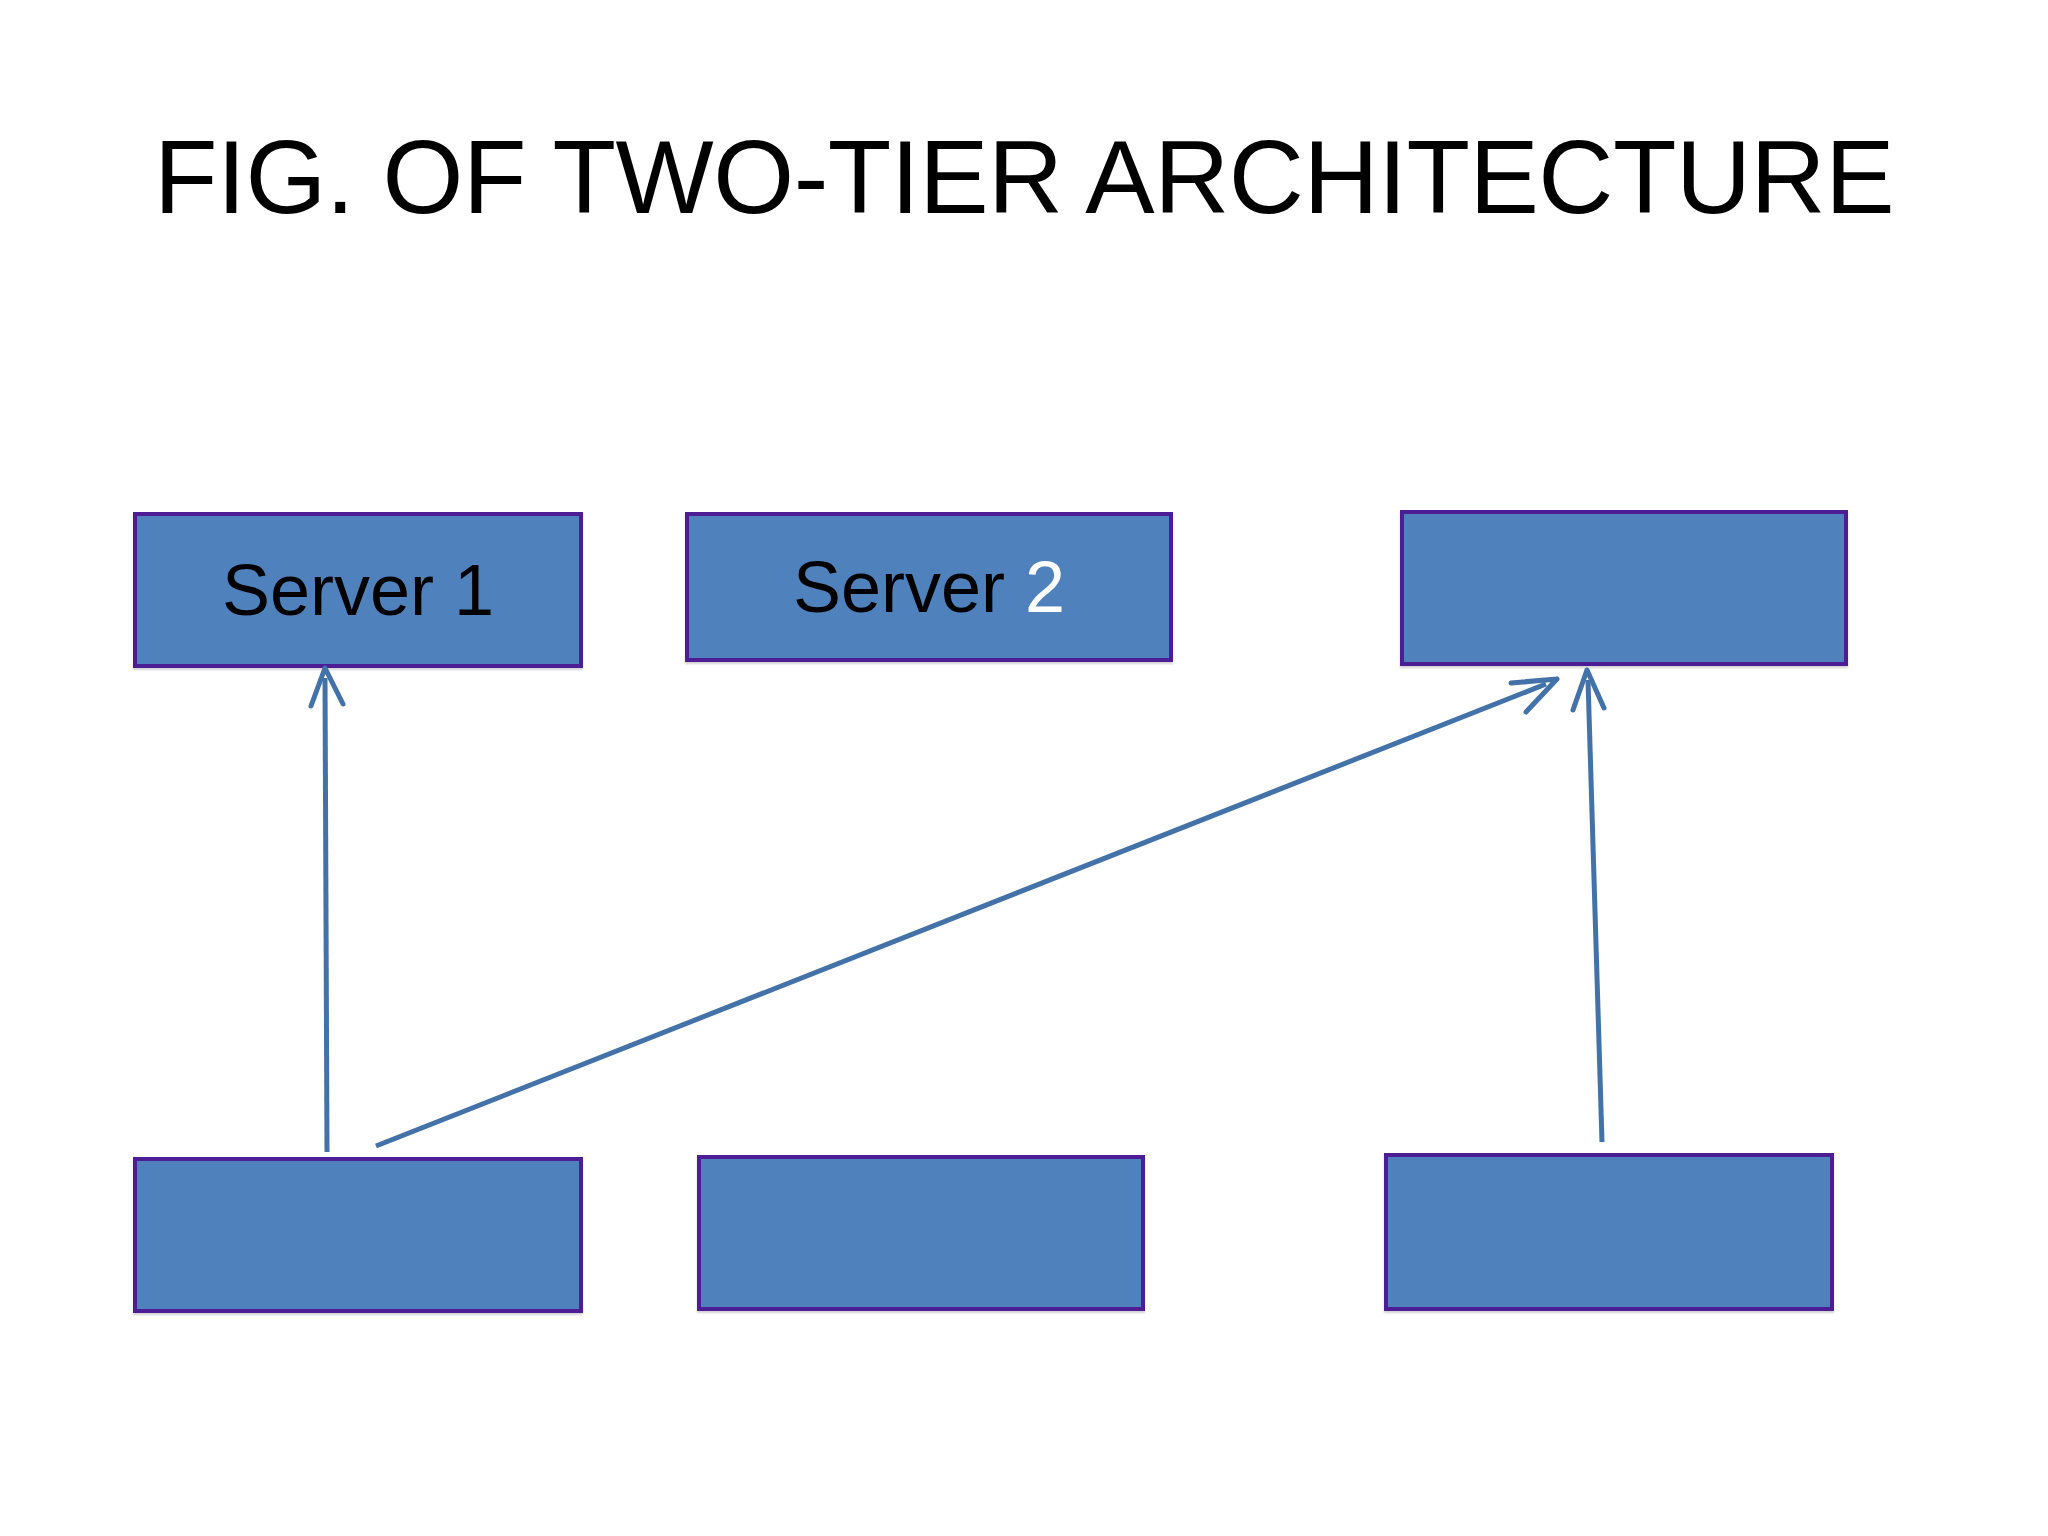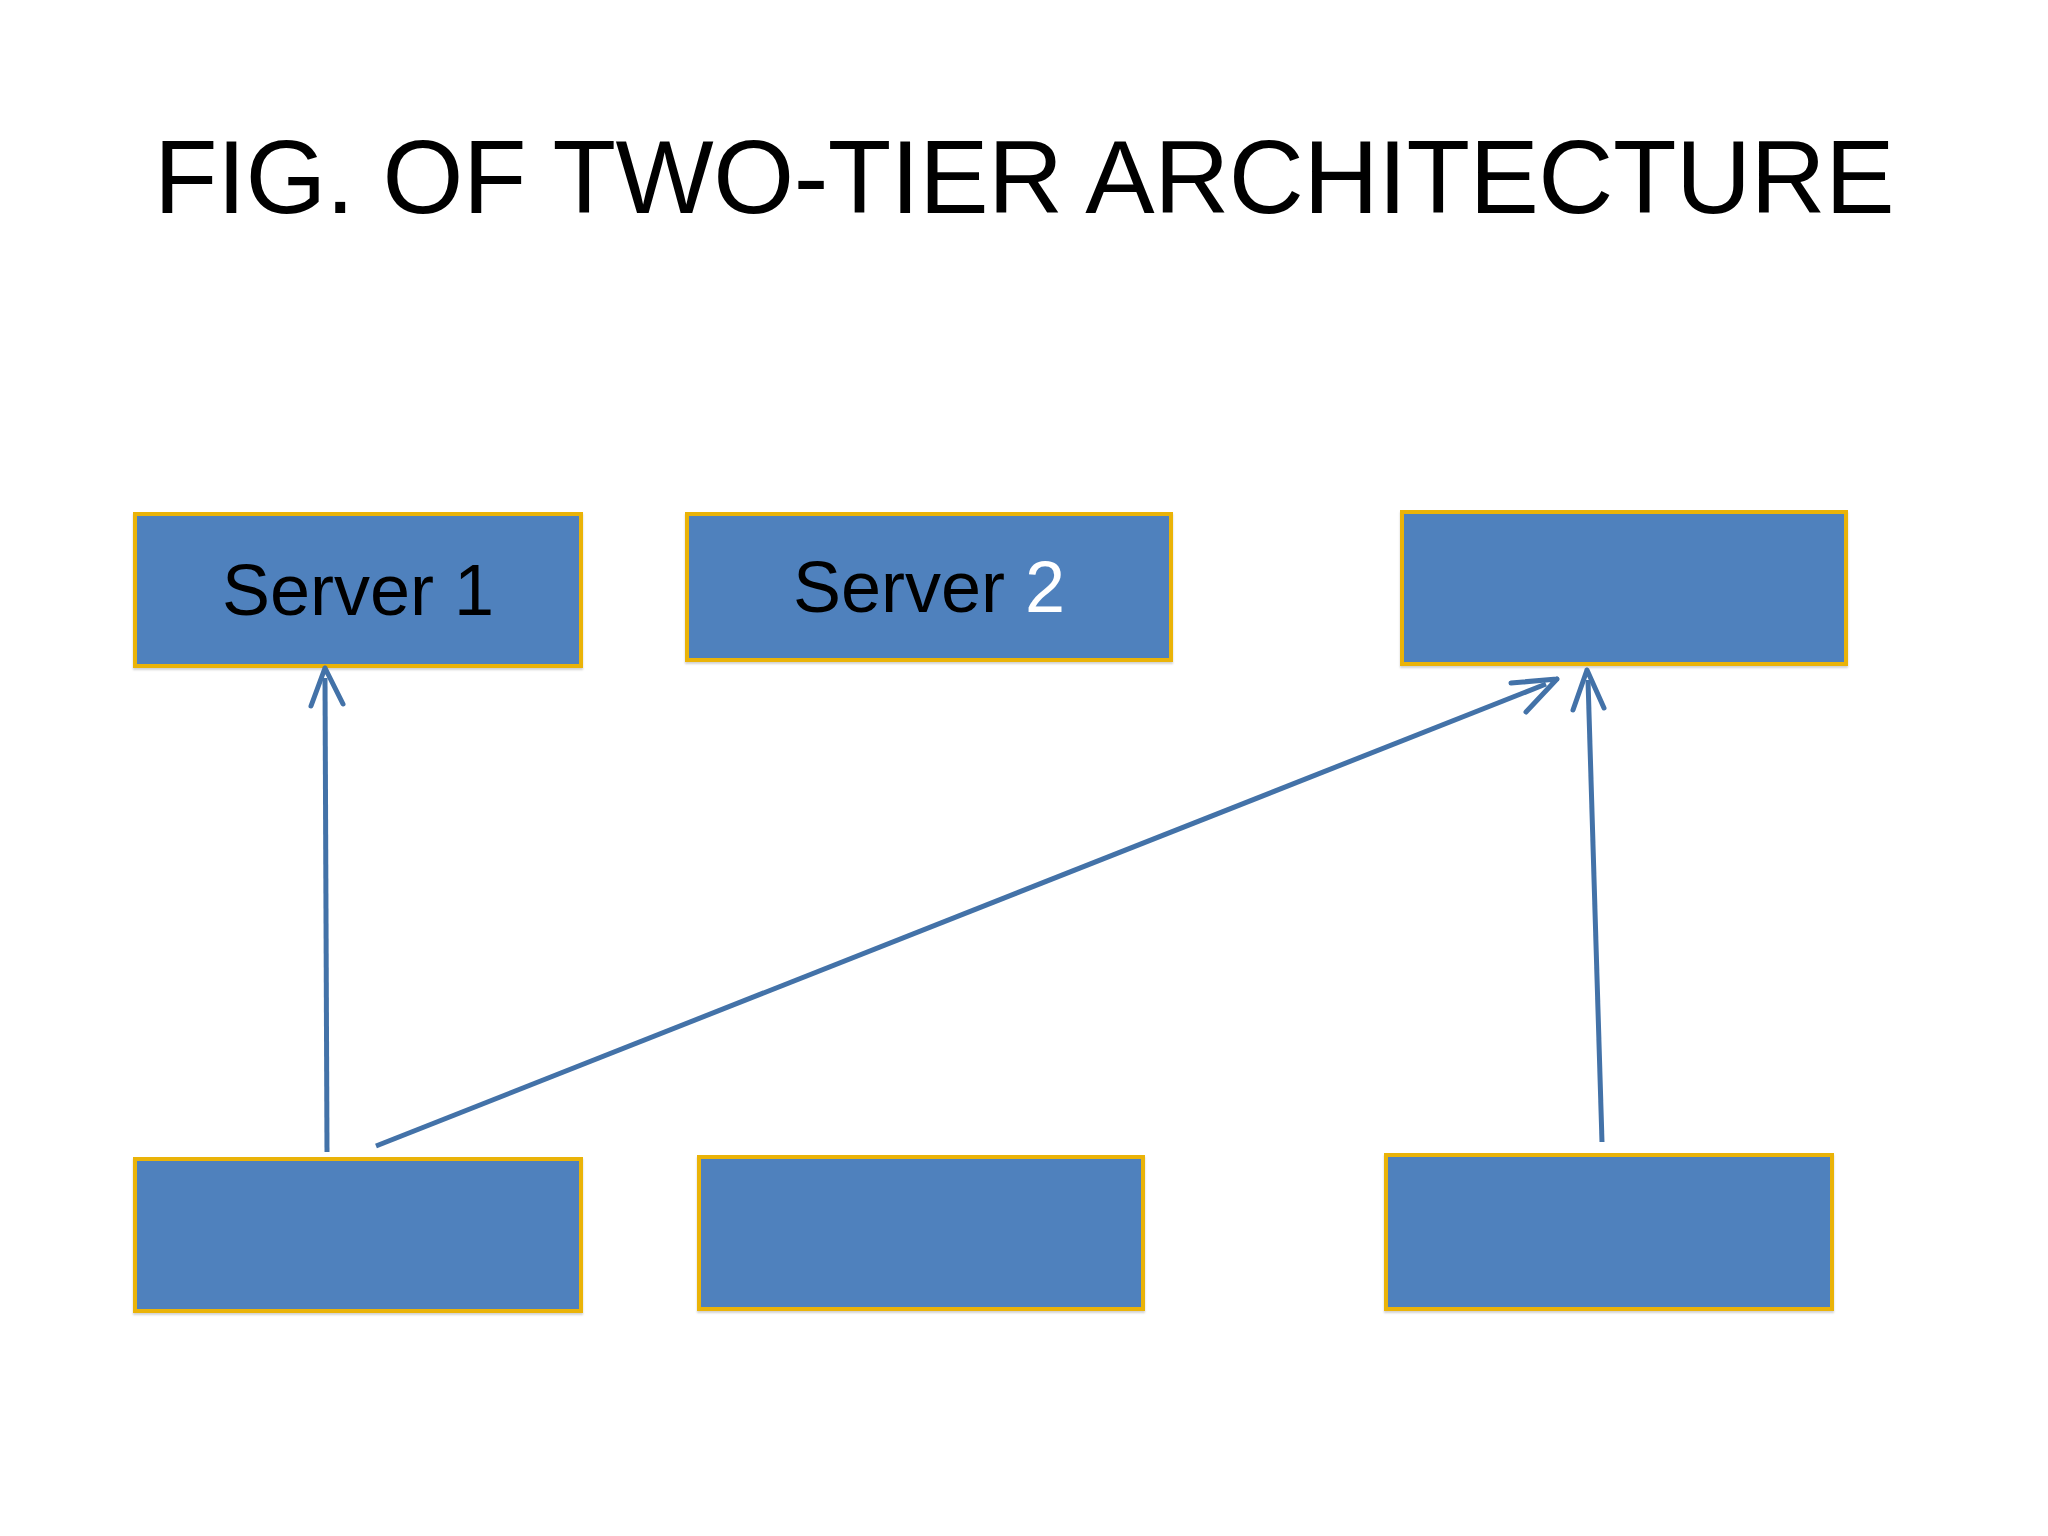--- a/index.html
+++ b/index.html
@@ -32,21 +32,21 @@
     line-height: 118px;
     font-weight: 400;
     color: #000000;
     letter-spacing: -0.5px;
     white-space: nowrap;
   }
   .node-box {
     position: absolute;
     box-sizing: border-box;
     background: #4f81bd;
-    border: 4px solid #eab308;
+    border: 4px solid #4c1d95;
     display: flex;
     align-items: center;
     justify-content: center;
     box-shadow: 0 2px 2px rgba(0,0,0,0.18);
   }
   .node-label {
     font-family: "Liberation Sans", sans-serif;
     font-size: 72px;
     line-height: 80px;
     color: #000000;

